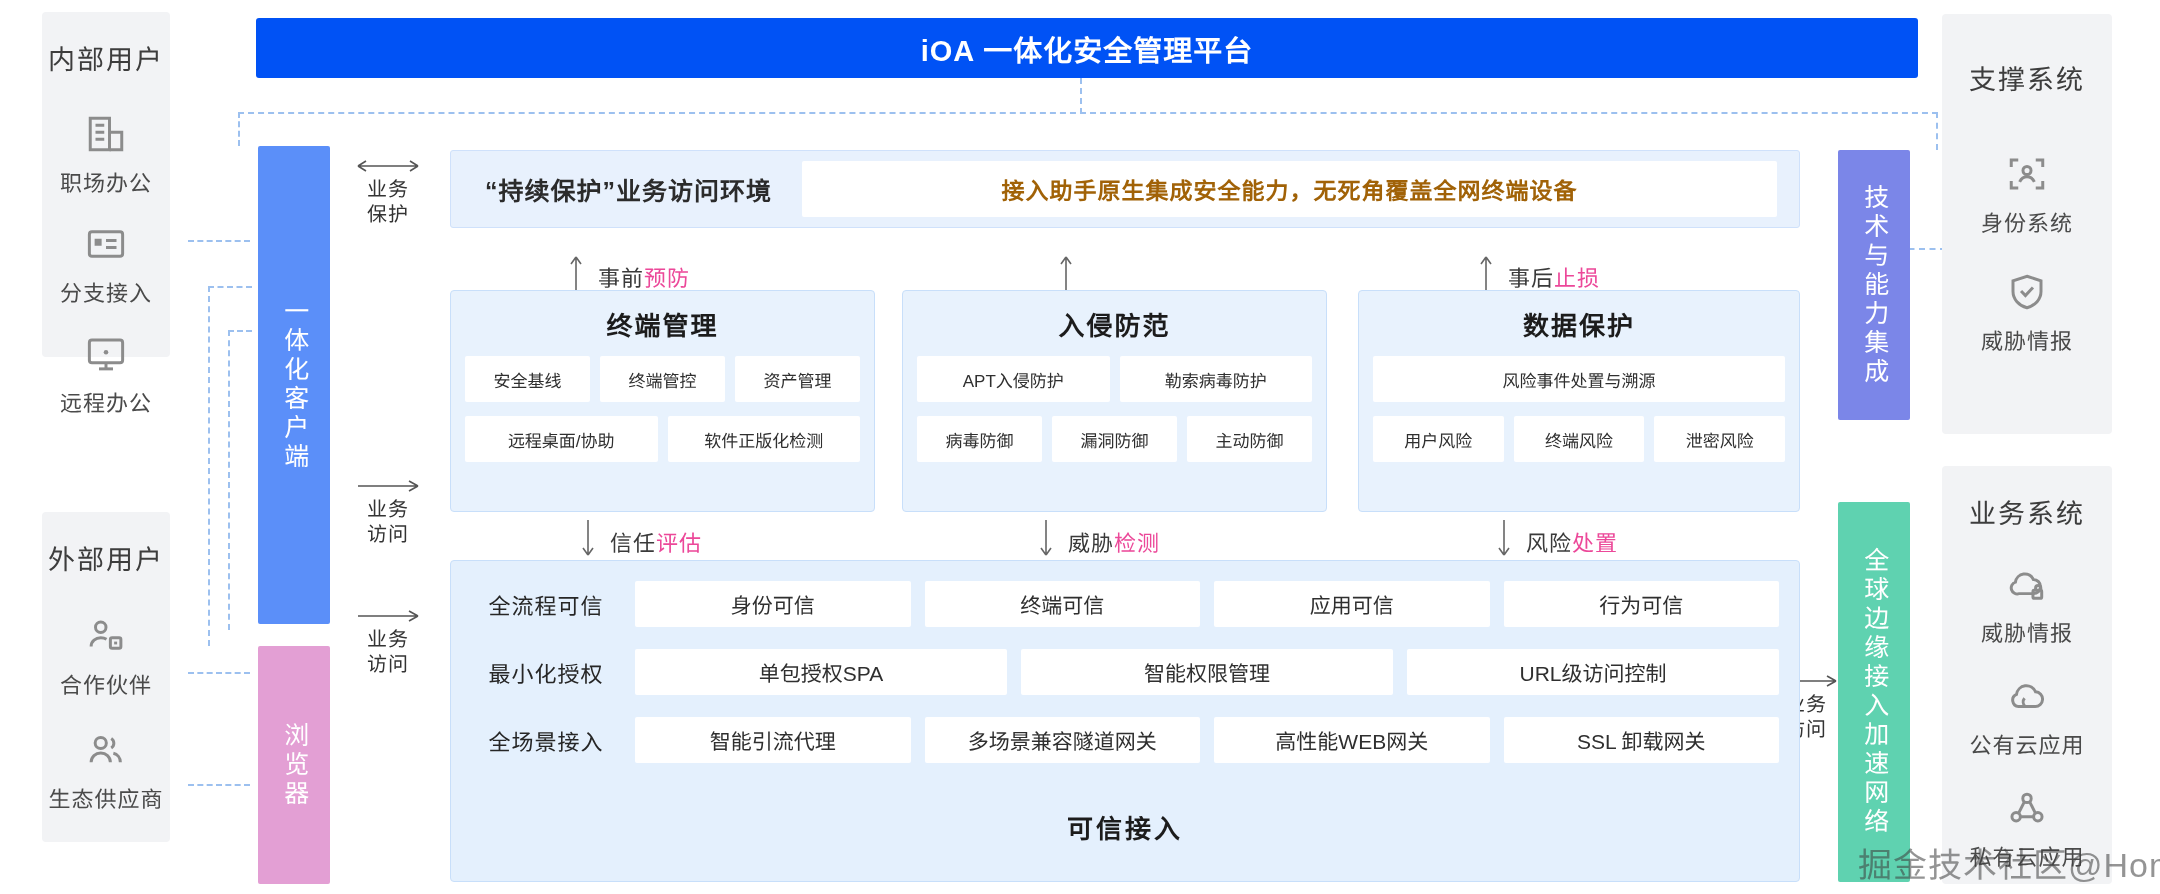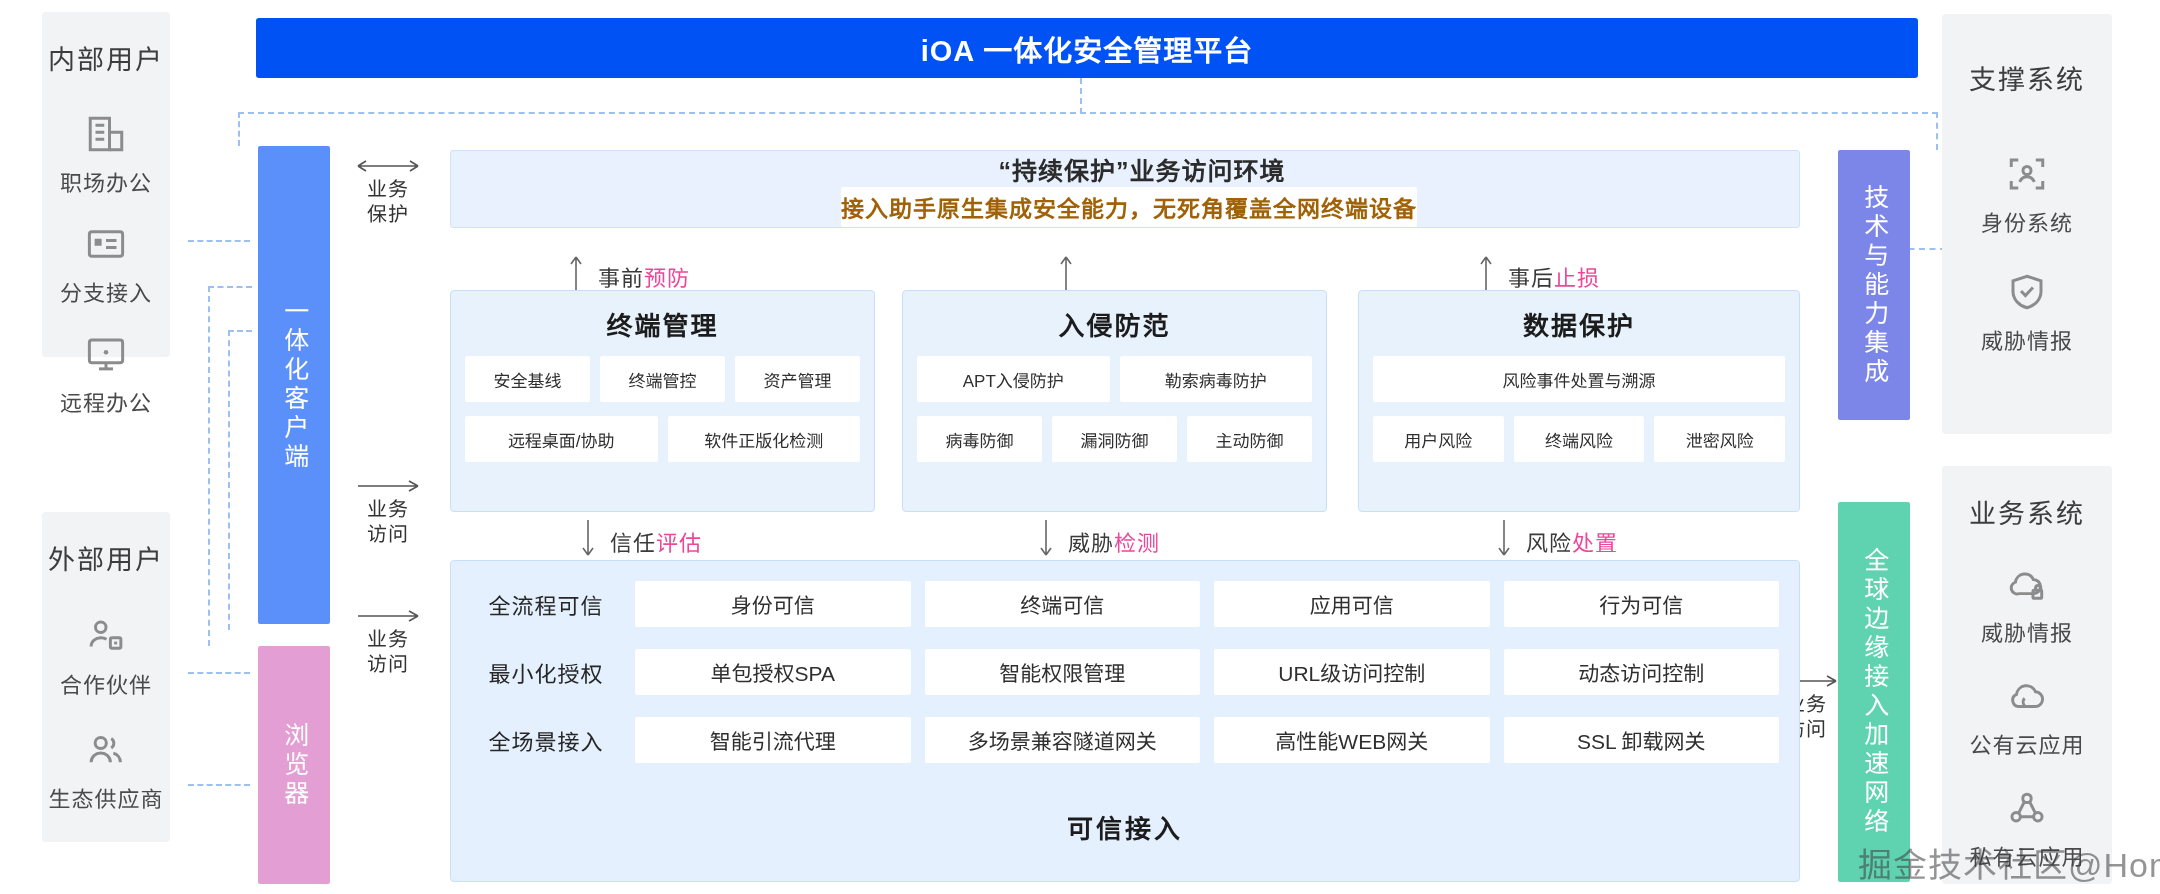--- a/index.html
+++ b/index.html
@@ -49,21 +49,21 @@
   .vbar-edge{background:#5fd2b0;}
 
   
   .flowlbl{display:flex;flex-direction:column;align-items:center;}
   .flowlbl .arrow{height:22px;display:flex;align-items:center;justify-content:center;}
   .flowlbl .txt{font-size:20px;color:#333;line-height:1.25;text-align:center;letter-spacing:1px;}
 
   
   .prot-band{
     background:#e8f1fd;border:1px solid #cfe1fb;border-radius:3px;
-    display:flex;align-items:center;flex-direction:column;
+    display:flex;align-items:center;
   }
   .prot-band .ptitle{
     font-size:25px;color:#2b2b2b;font-weight:bold;letter-spacing:1px;
     margin-left:34px;white-space:nowrap;
   }
   .prot-band .pbox{
     background:#ffffff;border-radius:2px;flex:1;
     margin:0 22px 0 30px;height:56px;
     display:flex;align-items:center;justify-content:center;
     color:#a16207;font-size:23px;font-weight:bold;letter-spacing:1px;
@@ -358,21 +358,20 @@
       <div class="tchip">终端可信</div>
       <div class="tchip">应用可信</div>
       <div class="tchip">行为可信</div>
     </div>
 
     <div class="trust-row">
       <div class="rowlbl">最小化授权</div>
       <div class="tchip">单包授权SPA</div>
       <div class="tchip">智能权限管理</div>
       <div class="tchip">URL级访问控制</div>
-      <div class="tchip">动态访问控制</div>
     </div>
 
     <div class="trust-row">
       <div class="rowlbl">全场景接入</div>
       <div class="tchip">智能引流代理</div>
       <div class="tchip">多场景兼容隧道网关</div>
       <div class="tchip">高性能WEB网关</div>
       <div class="tchip">SSL 卸载网关</div>
     </div>
 

